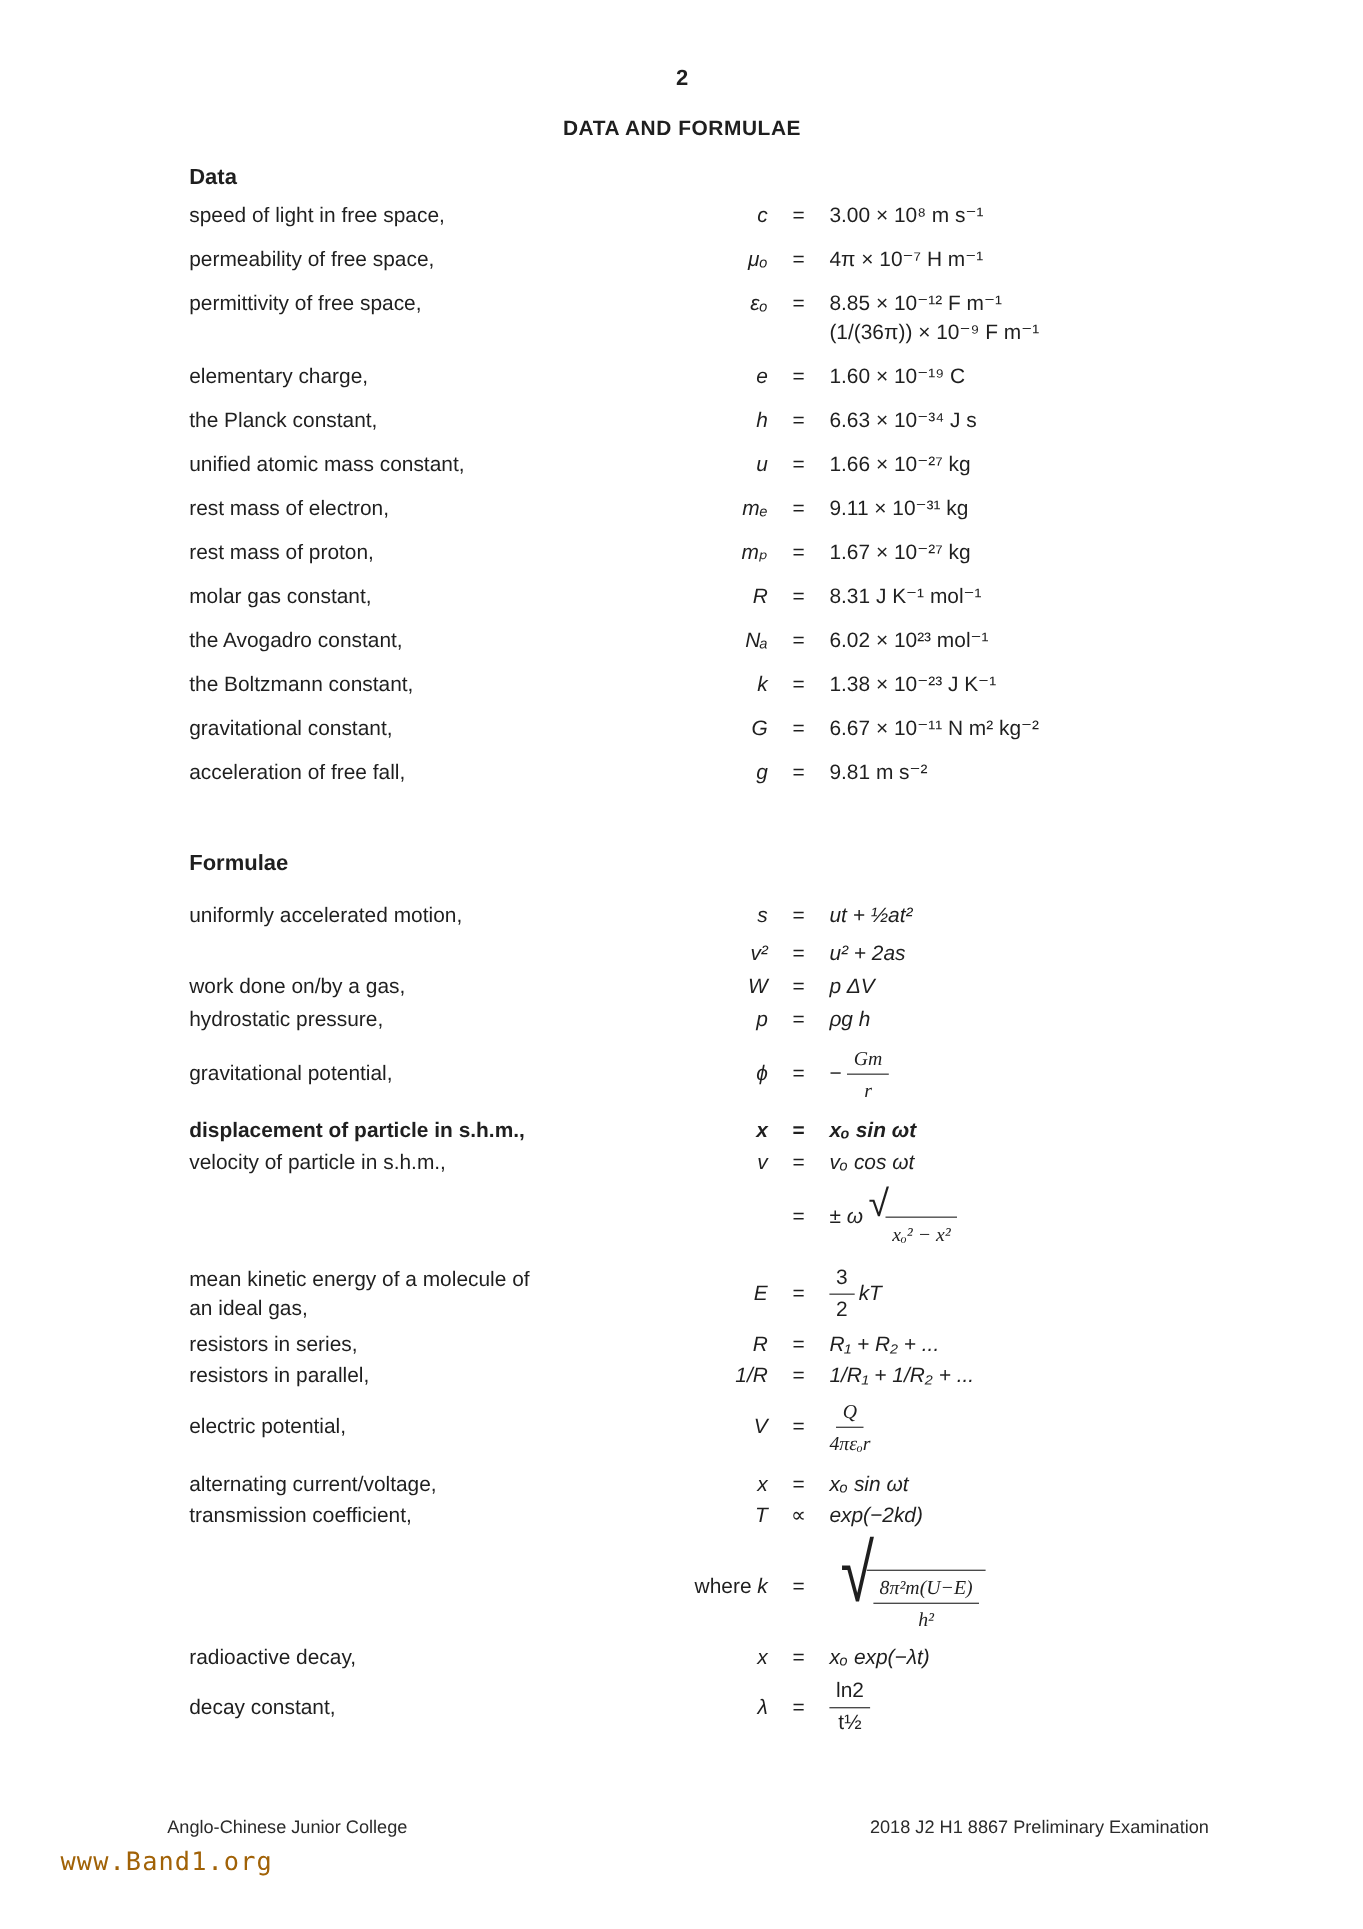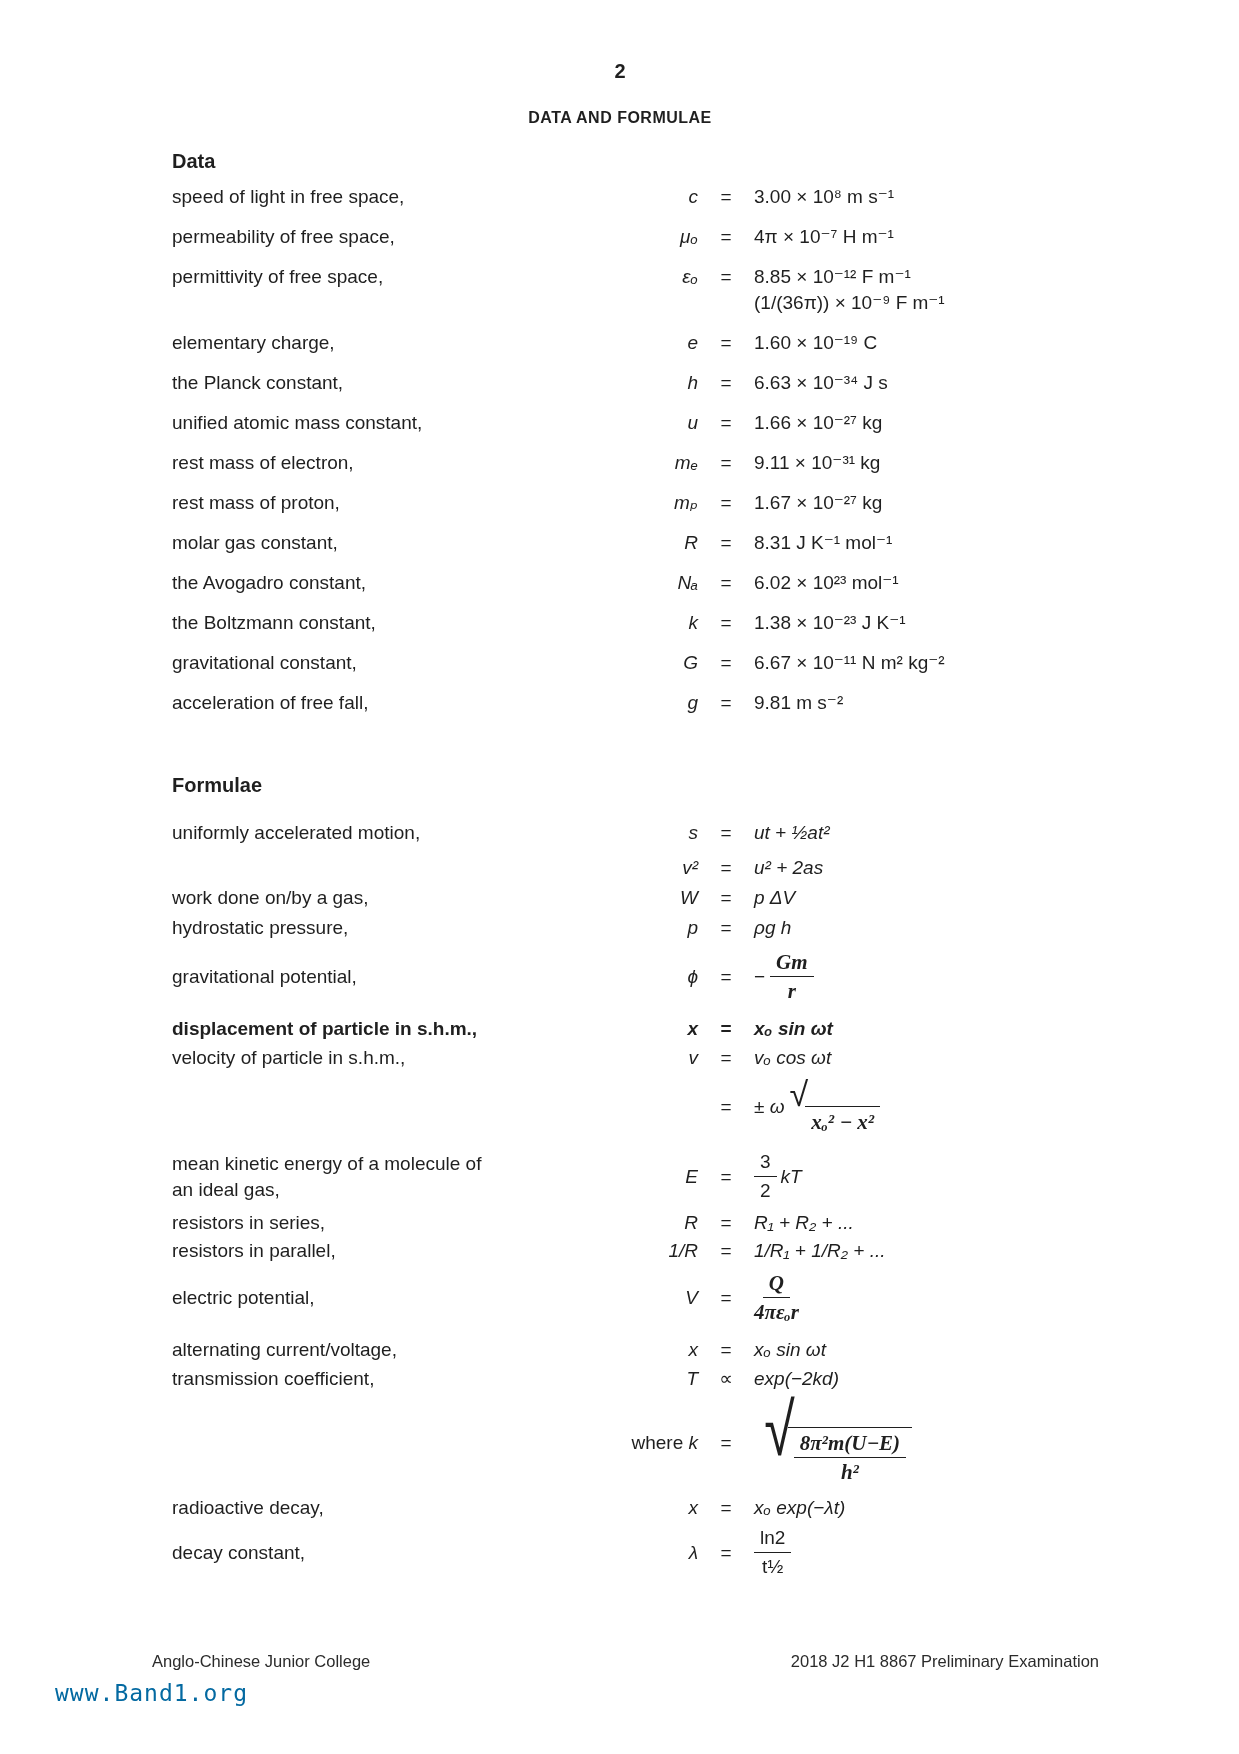--- a/index.html
+++ b/index.html
@@ -18,21 +18,21 @@
   }
   .page-num{
     text-align:center;
     font-weight:bold;
     font-size:20px;line-height:26px;
   }
   .doc-title{
     margin-top:20px;
     text-align:center;
     font-weight:bold;
-    font-size:16px;line-height:28px;
+    font-size:19px;line-height:28px;
     letter-spacing:.5px;
   }
   .section-heading{
     margin-top:16px;
     font-weight:bold;
     font-size:20px;line-height:26px;
   }
   .section-heading.formulae{margin-top:56px;}
   .frow{
     display:grid;
@@ -52,21 +52,21 @@
   .pre.up{font-style:normal;}
   .suffix{margin-left:4px;}
   .frac{
     display:inline-flex;flex-direction:column;align-items:center;
     font-style:normal;text-align:center;line-height:26px;
   }
   .fr-num{padding:0 6px 1px;border-bottom:1.7px solid #1f1f1f;white-space:nowrap;}
   .fr-den{padding-top:1px;white-space:nowrap;}
   .mserif{
     font-family:"Liberation Serif","DejaVu Serif",serif;
-    font-style:italic;font-size:21px;font-weight:bold;
+    font-style:italic;font-size:18px;
   }
   .sqrtwrap{display:inline-flex;align-items:flex-start;}
   .rt{
     font-style:normal;
     font-size:34px;line-height:30px;
     margin-right:-3px;
   }
   .rt.tall{
     font-size:74px;line-height:60px;
     font-weight:200;
@@ -83,21 +83,21 @@
   .footer{
     position:absolute;
     left:152px;right:140px;top:1650px;
     display:flex;justify-content:space-between;
     font-size:16.5px;line-height:22px;color:#2b2b2b;
   }
   .watermark{
     position:absolute;
     left:55px;top:1680px;
     font-family:"DejaVu Sans Mono","Liberation Mono",monospace;
-    font-size:23px;letter-spacing:1px;color:#0369a1;
+    font-size:23px;letter-spacing:1px;color:#a16207;
   }
 </style>
 </head>
 <body>
 
 <div class="page">
   <div class="content">
     <div class="page-num">2</div>
     <div class="doc-title">DATA AND FORMULAE</div>
     <div class="section-heading">Data</div>

